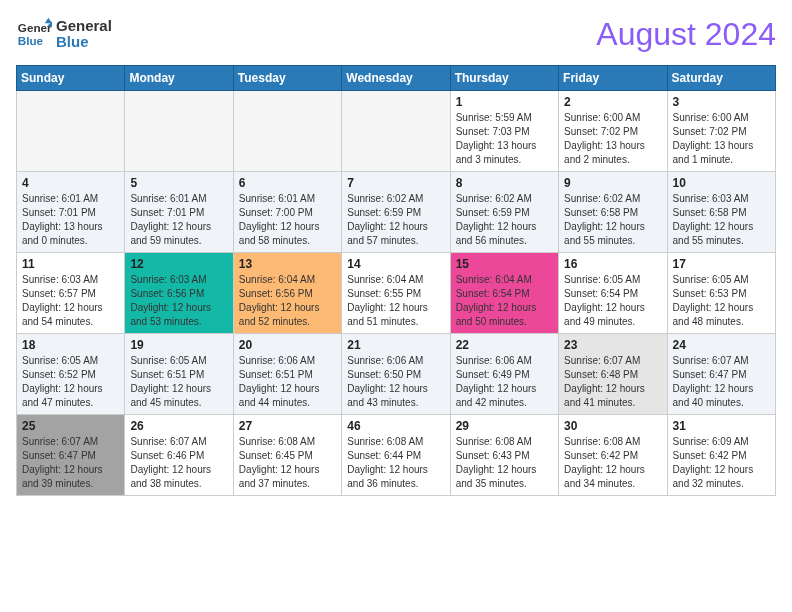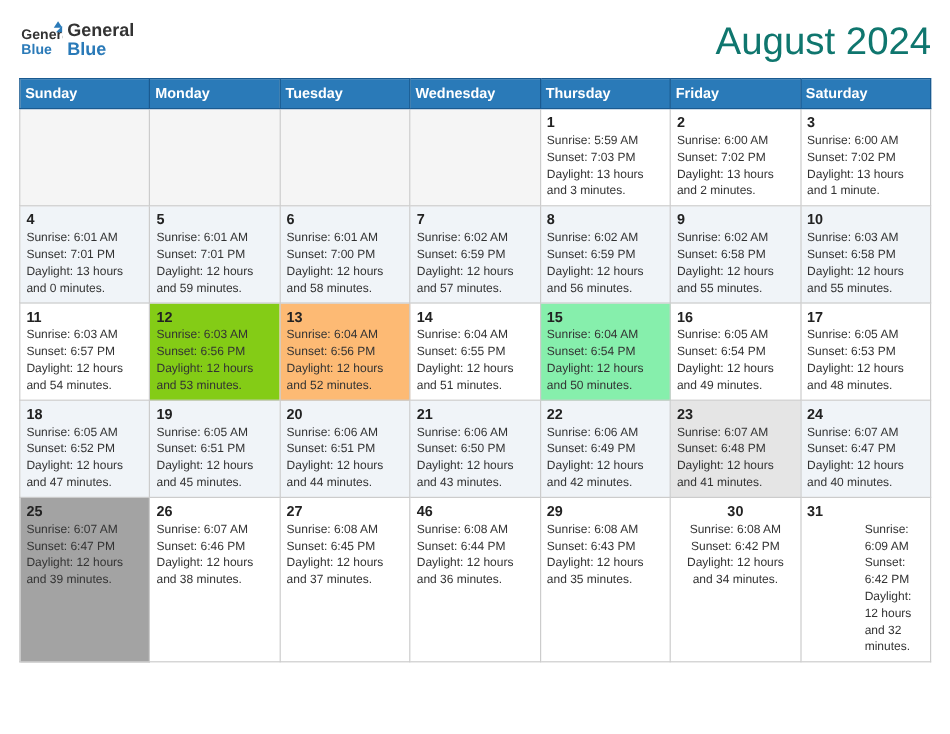--- a/index.html
+++ b/index.html
@@ -24,21 +24,21 @@
     .logo-icon {
       width: 36px;
       height: 36px;
     }
     .title-block {
       text-align: right;
     }
     .main-title {
       font-size: 32px;
       font-weight: normal;
-      color: #0f766e;
+      color: #8b5cf6;
     }
     .sub-title {
       font-size: 15px;
       color: #444;
     }
     .calendar {
       width: 100%;
       border-collapse: collapse;
       font-size: 10.5px;
     }
@@ -187,42 +187,42 @@
         </td>
       </tr>
       <tr>
         <td style="background: rgb(255, 255, 255);">
           <div class="day-num">11</div>
           <div class="day-detail" style="white-space: pre-line;">Sunrise: 6:03 AM
 Sunset: 6:57 PM
 Daylight: 12 hours
 and 54 minutes.</div>
         </td>
-        <td style="background: #84cc16;">
+        <td style="background: #14b8a6;">
           <div class="day-num">12</div>
           <div class="day-detail" style="white-space: pre-line;">Sunrise: 6:03 AM
 Sunset: 6:56 PM
 Daylight: 12 hours
 and 53 minutes.</div>
         </td>
         <td style="background: #fdba74;">
           <div class="day-num">13</div>
           <div class="day-detail" style="white-space: pre-line;">Sunrise: 6:04 AM
 Sunset: 6:56 PM
 Daylight: 12 hours
 and 52 minutes.</div>
         </td>
         <td style="background: rgb(255, 255, 255);">
           <div class="day-num">14</div>
           <div class="day-detail" style="white-space: pre-line;">Sunrise: 6:04 AM
 Sunset: 6:55 PM
 Daylight: 12 hours
 and 51 minutes.</div>
         </td>
-        <td style="background: #86efac;">
+        <td style="background: #ec4899;">
           <div class="day-num">15</div>
           <div class="day-detail" style="white-space: pre-line;">Sunrise: 6:04 AM
 Sunset: 6:54 PM
 Daylight: 12 hours
 and 50 minutes.</div>
         </td>
         <td style="background: rgb(255, 255, 255);">
           <div class="day-num">16</div>
           <div class="day-detail" style="white-space: pre-line;">Sunrise: 6:05 AM
 Sunset: 6:54 PM
@@ -317,29 +317,29 @@
 Daylight: 12 hours
 and 36 minutes.</div>
         </td>
         <td style="background: rgb(255, 255, 255);">
           <div class="day-num">29</div>
           <div class="day-detail" style="white-space: pre-line;">Sunrise: 6:08 AM
 Sunset: 6:43 PM
 Daylight: 12 hours
 and 35 minutes.</div>
         </td>
-        <td style="background: rgb(255, 255, 255); text-align: center;">
+        <td style="background: rgb(255, 255, 255);">
           <div class="day-num">30</div>
           <div class="day-detail" style="white-space: pre-line;">Sunrise: 6:08 AM
 Sunset: 6:42 PM
 Daylight: 12 hours
 and 34 minutes.</div>
         </td>
         <td style="background: rgb(255, 255, 255);">
           <div class="day-num">31</div>
-          <div class="day-detail" style="white-space: pre-line; margin-left: 48px;">Sunrise: 6:09 AM
+          <div class="day-detail" style="white-space: pre-line;">Sunrise: 6:09 AM
 Sunset: 6:42 PM
 Daylight: 12 hours
 and 32 minutes.</div>
         </td>
       </tr>
     </tbody>
 </table>
 
 </body></html>

